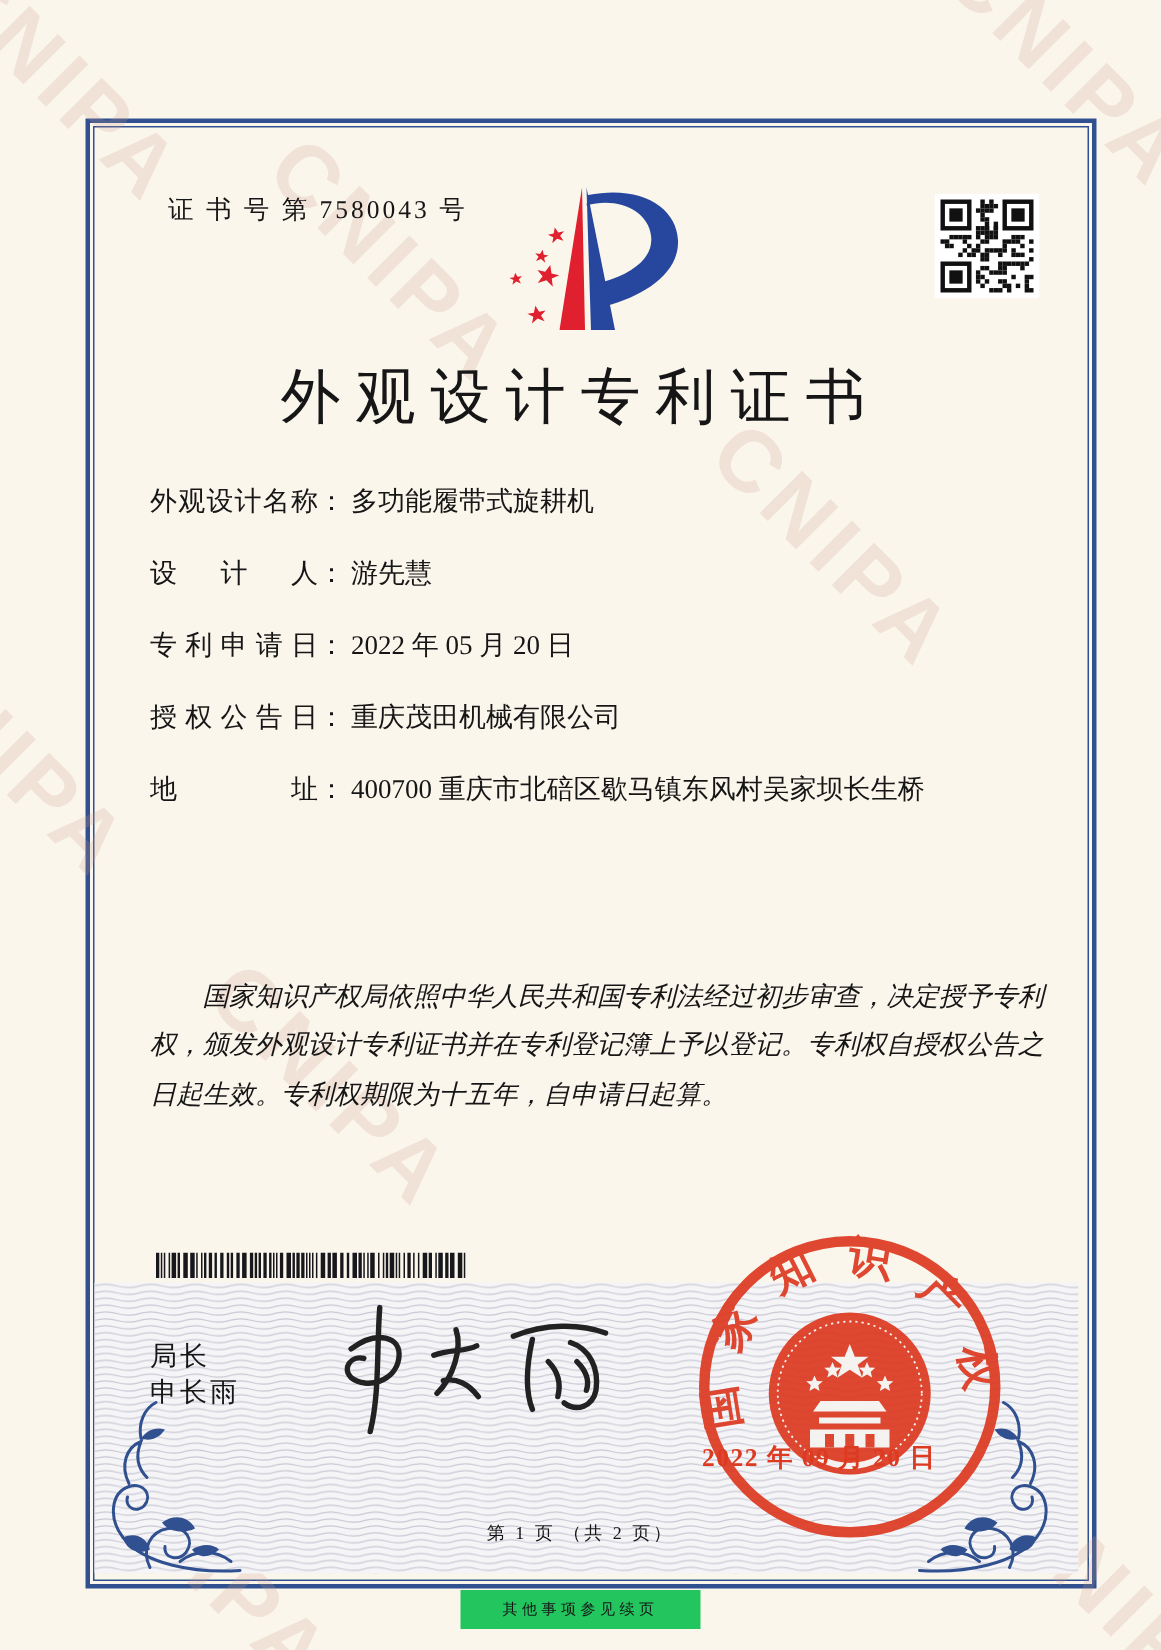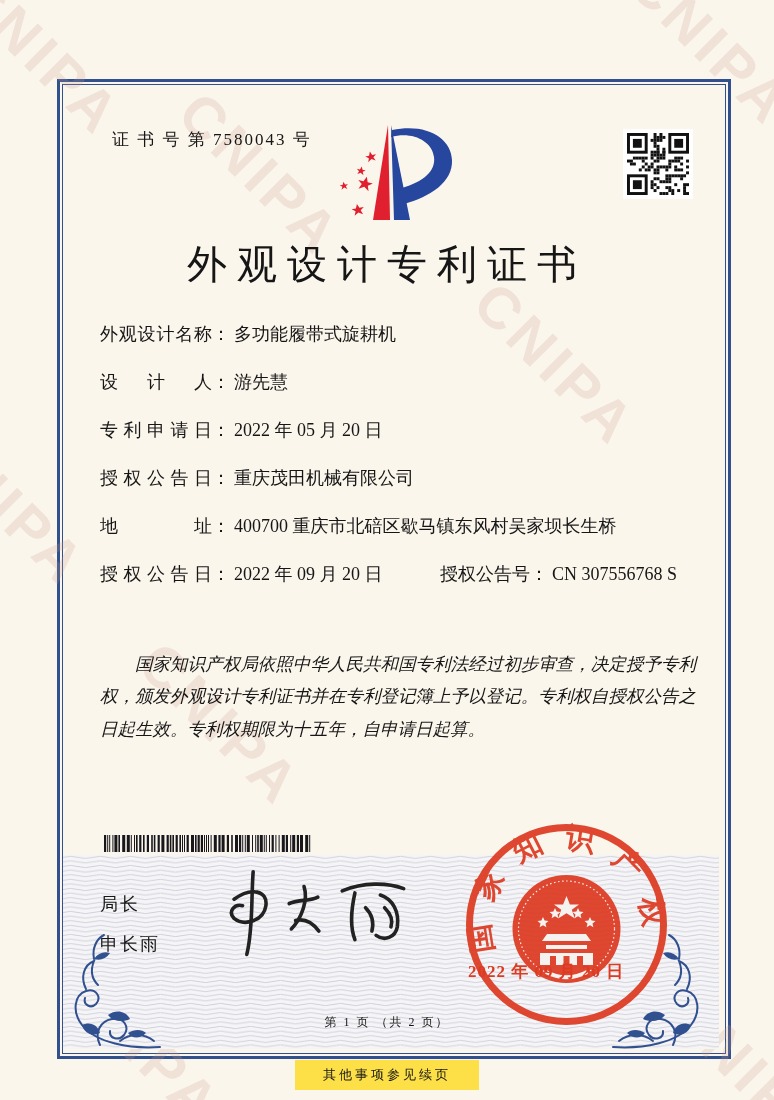--- a/index.html
+++ b/index.html
@@ -35,31 +35,31 @@
   .fcolon{display:inline-block;margin-right:4px}
   .grant2{position:absolute;left:340px;top:0}
 
   .body-text{position:absolute;left:100px;top:648px;width:596px;z-index:2;font-size:17.5px;
              line-height:1.85;text-align:justify;font-style:italic}
   .body-text p{margin:0;text-indent:2em}
 
   .barcode{position:absolute;left:104px;top:835px;width:208px;height:17px;z-index:2}
 
   .signer{position:absolute;left:100px;top:892px;z-index:2;font-size:18px;letter-spacing:2px}
-  .signer .name{margin-top:16px}
+  .signer .name{}
   .autograph{position:absolute;left:215px;top:858px;width:212px;height:108px;z-index:3}
 
   .seal{position:absolute;left:454px;top:812px;width:225px;height:225px;z-index:3}
   .seal-date{position:absolute;left:468px;top:960px;width:210px;z-index:4;font-size:17px;
              font-weight:bold;letter-spacing:1px;color:var(--seal-red);white-space:nowrap}
 
   .page-info{position:absolute;left:0;right:0;top:1014px;text-align:center;z-index:2;
              font-size:12px;letter-spacing:2px}
   .note{position:absolute;left:50%;transform:translateX(-50%);top:1060px;z-index:2;
-        background:#fde047;padding:6px 28px;font-size:13px;letter-spacing:3px;white-space:nowrap}
+        background:#22c55e;padding:6px 28px;font-size:10px;letter-spacing:3px;white-space:nowrap}
 
   .flourish{position:absolute;width:102px;height:122px;z-index:2}
   .flourish-left{left:60px;top:929px}
   .flourish-right{left:611px;top:929px;transform:scaleX(-1)}
 </style>
 </head>
 <body>
 
 <div class="page">
 
@@ -274,28 +274,20 @@
     </div>
     <div class="frow">
       <span class="flabel">专利申请日</span><span class="fcolon">：</span><span class="fvalue">2022 年 05 月 20 日</span>
     </div>
     <div class="frow">
       <span class="flabel">授权公告日</span><span class="fcolon">：</span><span class="fvalue">重庆茂田机械有限公司</span>
     </div>
     <div class="frow">
       <span class="flabel">地址</span><span class="fcolon">：</span><span class="fvalue">400700 重庆市北碚区歇马镇东风村吴家坝长生桥</span>
     </div>
-    <div class="frow">
-      <span>
-        <span class="flabel">授权公告日</span><span class="fcolon">：</span><span class="fvalue">2022 年 09 月 20 日</span>
-      </span>
-      <span class="grant2">
-        <span>授权公告号</span><span class="fcolon">：</span><span>CN 307556768 S</span>
-      </span>
-    </div>
   </div>
 
   <div class="body-text">
     <p>国家知识产权局依照中华人民共和国专利法经过初步审查，决定授予专利权，颁发外观设计专利证书并在专利登记簿上予以登记。专利权自授权公告之日起生效。专利权期限为十五年，自申请日起算。</p>
   </div>
 
   <svg class="barcode" id="bc-svg" viewBox="0 0 208 17" preserveAspectRatio="none">
       <rect x="0" y="0" width="2.2" height="17" fill="#17171c"></rect>
       <rect x="3.2" y="0" width="1" height="17" fill="#17171c"></rect>
       <rect x="5.2" y="0" width="1" height="17" fill="#17171c"></rect>

